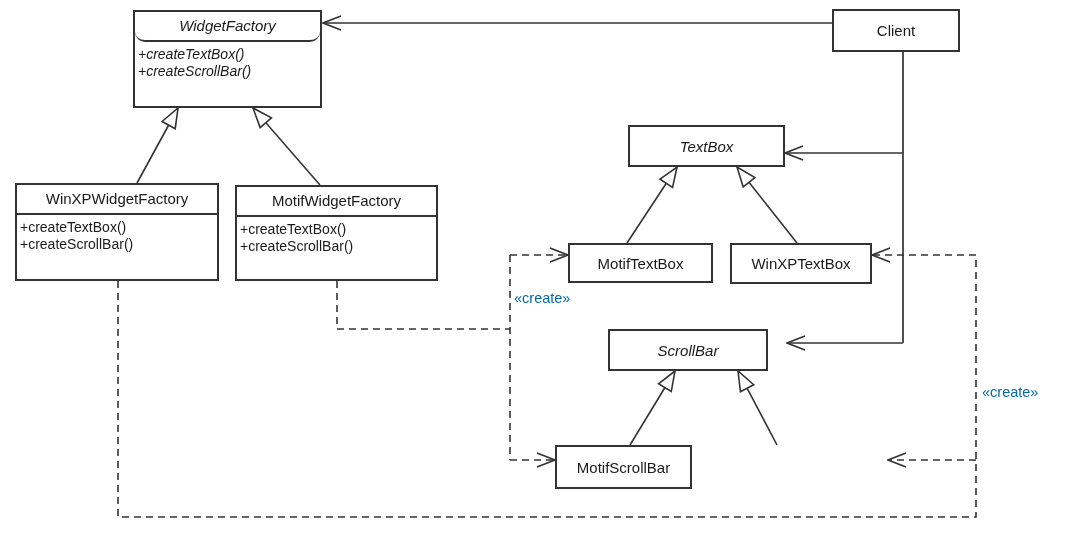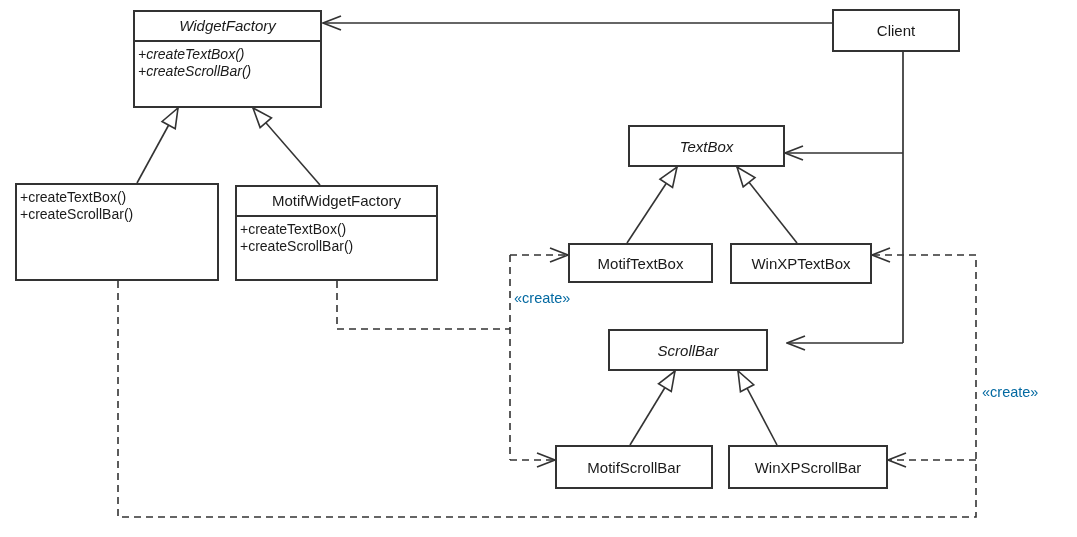--- a/index.html
+++ b/index.html
@@ -41,21 +41,21 @@
   }
   .uml-name-only {
     display: flex;
     align-items: center;
     justify-content: center;
     width: 100%;
     height: 100%;
     font-size: 15px;
     white-space: nowrap;
   }
-  .abstract { font-style: italic; }
+  .abstract { font-style: italic; border-radius: 10px; }
   .create-label {
     position: absolute;
     font-size: 14.5px;
     color: #0369a1;
     white-space: nowrap;
   }
 </style>
 </head>
 <body>
 
@@ -97,20 +97,21 @@
       <div>+createTextBox()</div>
       <div>+createScrollBar()</div>
     </div>
   </div>
 
   <div class="uml-class" style="left:832px;top:9px;width:128px;height:43px">
     <div class="uml-name-only">Client</div>
   </div>
 
   <div class="uml-class" style="left:15px;top:183px;width:204px;height:98px">
+    <div class="uml-title">WinXPWidgetFactory</div>
     <div class="uml-methods">
       <div>+createTextBox()</div>
       <div>+createScrollBar()</div>
     </div>
   </div>
 
   <div class="uml-class" style="left:235px;top:185px;width:203px;height:96px">
     <div class="uml-title">MotifWidgetFactory</div>
     <div class="uml-methods">
       <div>+createTextBox()</div>
@@ -127,24 +128,21 @@
   </div>
 
   <div class="uml-class" style="left:730px;top:243px;width:142px;height:41px">
     <div class="uml-name-only">WinXPTextBox</div>
   </div>
 
   <div class="uml-class" style="left:608px;top:329px;width:160px;height:42px">
     <div class="uml-name-only abstract">ScrollBar</div>
   </div>
 
-  <div class="uml-class" style="left:555px;top:445px;width:158px;height:44px">
+  <div class="uml-class" style="left:555px;top:445px;width:137px;height:44px">
     <div class="uml-name-only">MotifScrollBar</div>
   </div>
 
-  <div class="uml-class" style="left:728px;top:445px;width:160px;height:44px">
-    <div class="uml-name-only">WinXPScrollBar</div>
-  </div>
 
   <div class="create-label" style="left:514px;top:290px">«create»</div>
   <div class="create-label" style="left:982px;top:384px">«create»</div>
 
 </div>
 
 </body></html>

